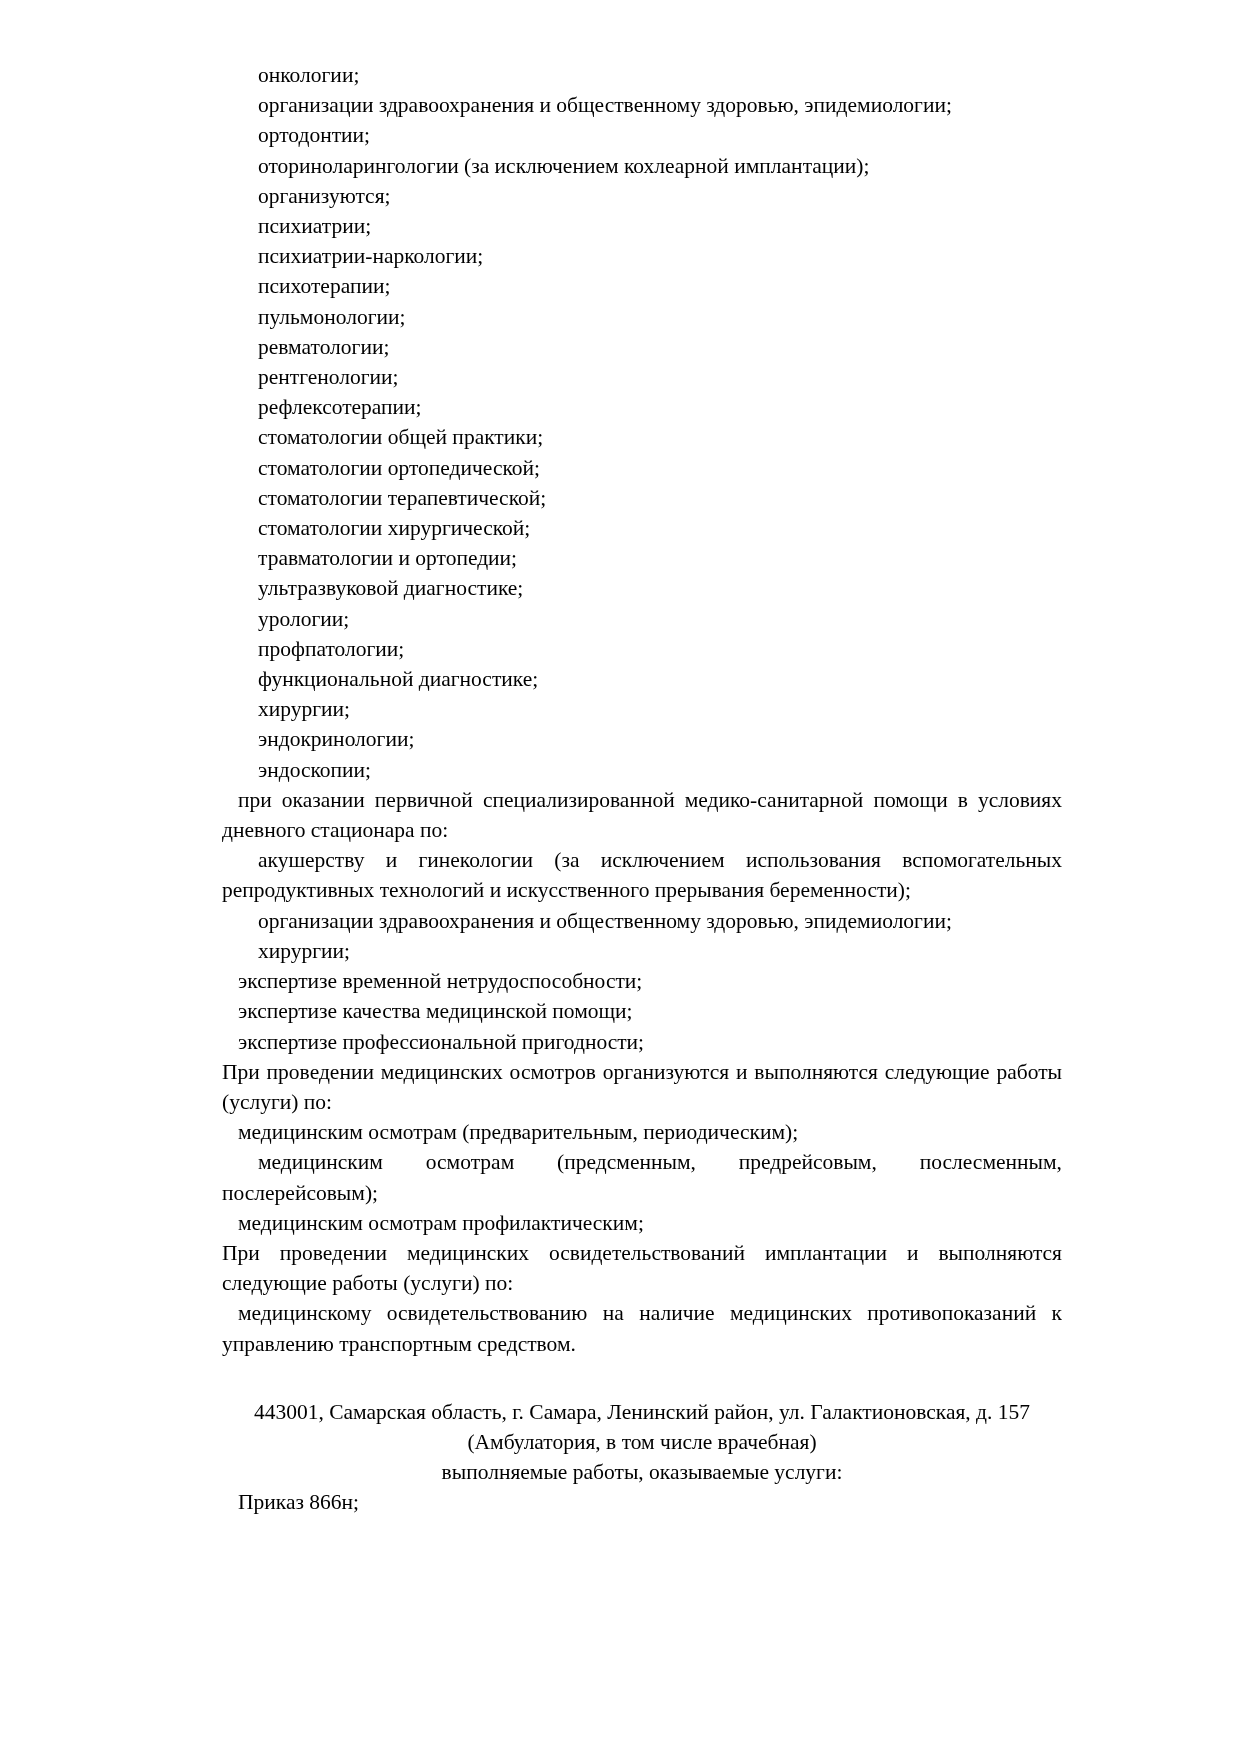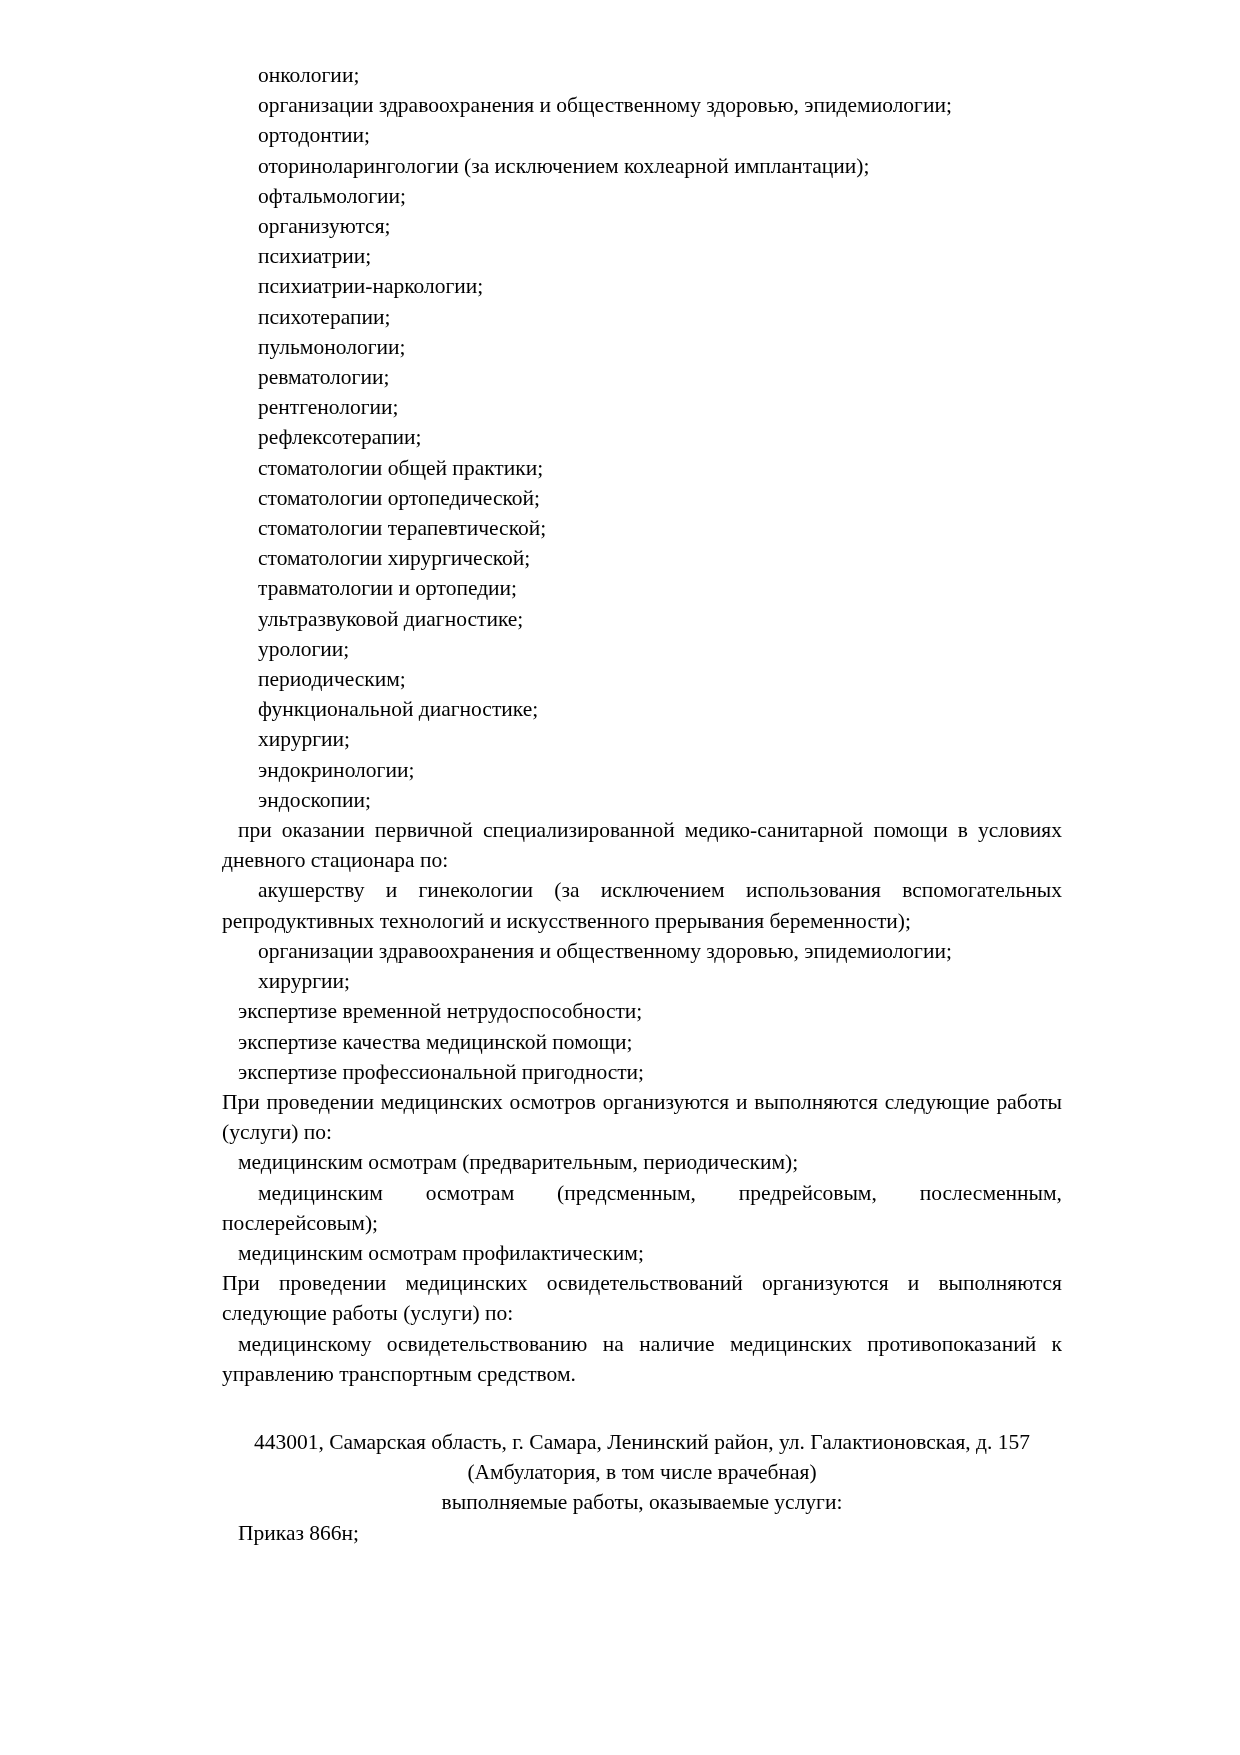--- a/index.html
+++ b/index.html
@@ -66,57 +66,56 @@
 </head>
 <body>
 
 <div class="page">
   <div class="doc-body">
 
     <div class="line item">онкологии;</div>
     <div class="line item">организации здравоохранения и общественному здоровью, эпидемиологии;</div>
     <div class="line item">ортодонтии;</div>
     <div class="line item">оториноларингологии (за исключением кохлеарной имплантации);</div>
-    <div class="line item">офтальмологии;</div>
     <div class="line item">организуются;</div>
     <div class="line item">психиатрии;</div>
     <div class="line item">психиатрии-наркологии;</div>
     <div class="line item">психотерапии;</div>
     <div class="line item">пульмонологии;</div>
     <div class="line item">ревматологии;</div>
     <div class="line item">рентгенологии;</div>
     <div class="line item">рефлексотерапии;</div>
     <div class="line item">стоматологии общей практики;</div>
     <div class="line item">стоматологии ортопедической;</div>
     <div class="line item">стоматологии терапевтической;</div>
     <div class="line item">стоматологии хирургической;</div>
     <div class="line item">травматологии и ортопедии;</div>
     <div class="line item">ультразвуковой диагностике;</div>
     <div class="line item">урологии;</div>
-    <div class="line item">периодическим;</div>
+    <div class="line item">профпатологии;</div>
     <div class="line item">функциональной диагностике;</div>
     <div class="line item">хирургии;</div>
     <div class="line item">эндокринологии;</div>
     <div class="line item">эндоскопии;</div>
 
     <div class="line para-ind-sm">при оказании первичной специализированной медико-санитарной помощи в условиях дневного стационара по:</div>
     <div class="line para-ind">акушерству и гинекологии (за исключением использования вспомогательных репродуктивных технологий и искусственного прерывания беременности);</div>
     <div class="line item">организации здравоохранения и общественному здоровью, эпидемиологии;</div>
     <div class="line item">хирургии;</div>
 
     <div class="line item-sm">экспертизе временной нетрудоспособности;</div>
     <div class="line item-sm">экспертизе качества медицинской помощи;</div>
     <div class="line item-sm">экспертизе профессиональной пригодности;</div>
 
     <div class="line para">При проведении медицинских осмотров организуются и выполняются следующие работы (услуги) по:</div>
     <div class="line item-sm">медицинским осмотрам (предварительным, периодическим);</div>
     <div class="line para-ind">медицинским осмотрам (предсменным, предрейсовым, послесменным, послерейсовым);</div>
     <div class="line item-sm">медицинским осмотрам профилактическим;</div>
 
-    <div class="line para">При проведении медицинских освидетельствований организуются и выполняются следующие работы (услуги) по:</div>
+    <div class="line para">При проведении медицинских освидетельствований имплантации и выполняются следующие работы (услуги) по:</div>
     <div class="line para-ind-sm">медицинскому освидетельствованию на наличие медицинских противопоказаний к управлению транспортным средством.</div>
 
     <div class="gap"></div>
 
     <div class="address-block">
       <div class="line nojust">443001, Самарская область, г. Самара, Ленинский район, ул. Галактионовская, д. 157</div>
       <div class="line nojust">(Амбулатория, в том числе врачебная)</div>
       <div class="line nojust">выполняемые работы, оказываемые услуги:</div>
       <div class="line item-sm">Приказ 866н;</div>
     </div>

